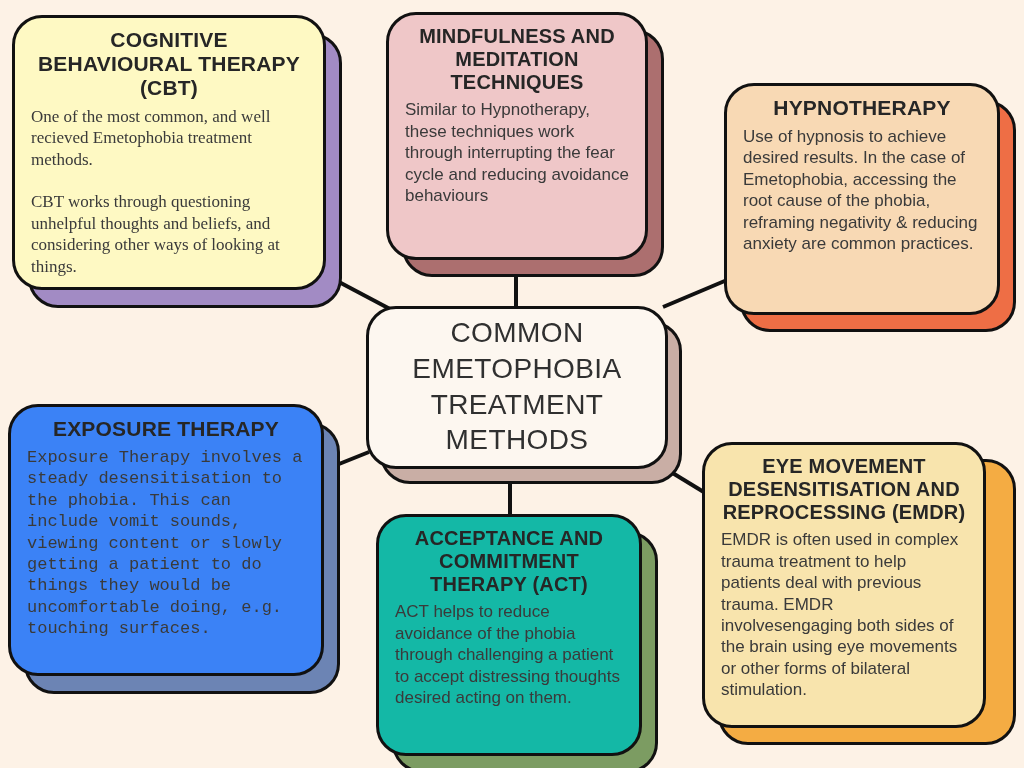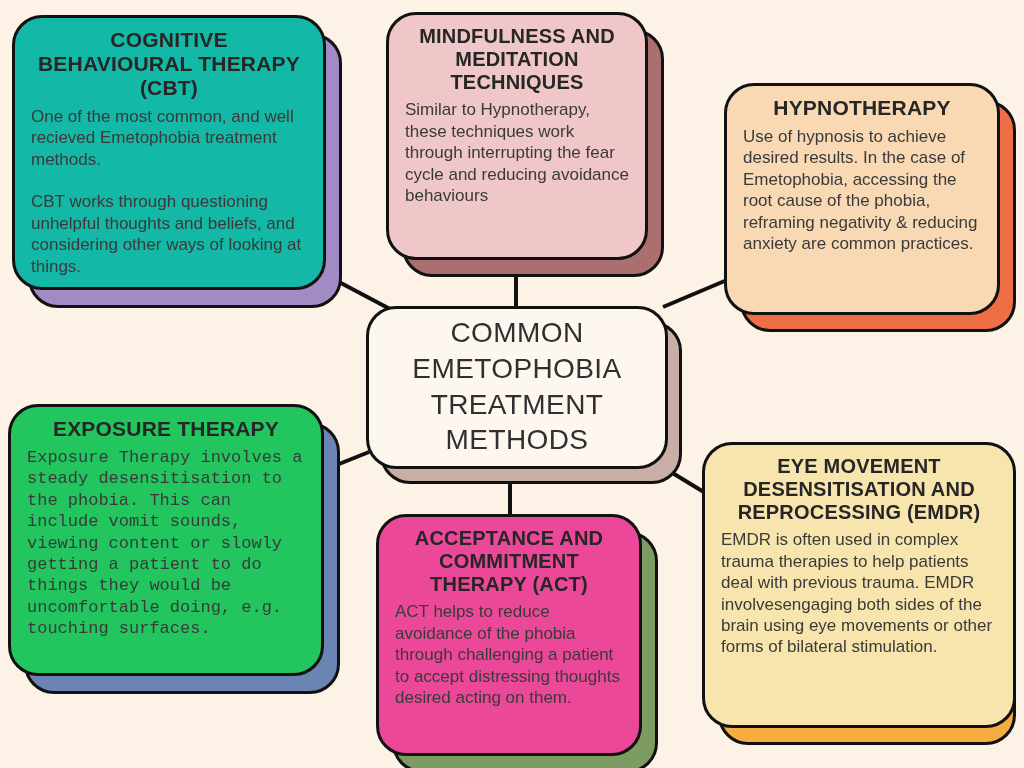--- a/index.html
+++ b/index.html
@@ -114,43 +114,43 @@
   
   #node-act { left: 376px; top: 514px; width: 282px; height: 254px; }
   #node-act .shadow { left: 16px; top: 17px; width: 266px; height: 242px; background: #7C9C62; }
   #node-act .card   { width: 266px; height: 242px; background: #D4E7C5; }
   #node-act .card-title { font-size: 20px; }
   #node-act .card-body  { font-size: 17px; }
 
   
   #node-emdr { left: 702px; top: 442px; width: 314px; height: 303px; }
   #node-emdr .shadow { left: 16px; top: 17px; width: 298px; height: 286px; background: #F4AC43; }
-  #node-emdr .card   { width: 314px; height: 286px; background: #F8E4AD; }
+  #node-emdr .card   { width: 284px; height: 286px; background: #F8E4AD; }
   #node-emdr .card-title { font-size: 20px; }
   #node-emdr .card-body  { font-size: 17px; }
 </style>
 </head>
 <body style="background: rgb(253, 242, 230);">
 
 <div id="canvas" style="background: rgb(253, 242, 230);">
 
   <svg id="connectors" viewBox="0 0 1024 768" width="1024" height="768">
     <line x1="390" y1="309" x2="339" y2="282" stroke="#111111" stroke-width="4"></line>
     <line x1="516" y1="308" x2="516" y2="262" stroke="#111111" stroke-width="4"></line>
     <line x1="663" y1="307" x2="727" y2="280" stroke="#111111" stroke-width="4"></line>
     <line x1="369" y1="452" x2="334" y2="466" stroke="#111111" stroke-width="4"></line>
     <line x1="510" y1="481" x2="510" y2="517" stroke="#111111" stroke-width="4"></line>
     <line x1="666" y1="469" x2="707" y2="494" stroke="#111111" stroke-width="4"></line>
   </svg>
 
   <div class="node" id="node-cbt">
     <div class="shadow" style="background: rgb(162, 139, 196); border-color: rgb(17, 17, 17);"></div>
-    <div class="card" style="background: #14b8a6; border-color: rgb(17, 17, 17);">
+    <div class="card" style="background: #fef9c3; border-color: rgb(17, 17, 17);">
       <p class="card-title" style="color: rgb(38, 38, 38);">COGNITIVE BEHAVIOURAL THERAPY (CBT)</p>
-      <p class="card-body" style="color: rgb(58, 58, 58);">One of the most common, and well recieved Emetophobia treatment methods.
+      <p class="card-body" style="color: rgb(58, 58, 58); font-family: Liberation Serif, serif;">One of the most common, and well recieved Emetophobia treatment methods.
 
 CBT works through questioning unhelpful thoughts and beliefs, and considering other ways of looking at things.</p>
     </div>
   </div>
 
   <div class="node" id="node-hyp">
     <div class="shadow" style="background: rgb(238, 110, 69); border-color: rgb(17, 17, 17);"></div>
     <div class="card" style="background: rgb(248, 217, 180); border-color: rgb(17, 17, 17);">
       <p class="card-title" style="color: rgb(38, 38, 38);">HYPNOTHERAPY</p>
       <p class="card-body" style="color: rgb(58, 58, 58);">Use of hypnosis to achieve desired results. In the case of Emetophobia, accessing the root cause of the phobia, reframing negativity &amp; reducing anxiety are common practices.</p>
@@ -170,35 +170,35 @@
     <div class="card" style="background: rgb(253, 247, 240);">
       <div class="center-title">COMMON
 EMETOPHOBIA
 TREATMENT
 METHODS</div>
     </div>
   </div>
 
   <div class="node" id="node-exp">
     <div class="shadow" style="background: rgb(108, 132, 180); border-color: rgb(17, 17, 17);"></div>
-    <div class="card" style="background: #22c55e; border-color: rgb(17, 17, 17);">
+    <div class="card" style="background: #3b82f6; border-color: rgb(17, 17, 17);">
       <p class="card-title" style="color: rgb(38, 38, 38);">EXPOSURE THERAPY</p>
       <p class="card-body" style="color: rgb(58, 58, 58);">Exposure Therapy involves a steady desensitisation to the phobia. This can include vomit sounds, viewing content or slowly getting a patient to do things they would be uncomfortable doing, e.g. touching surfaces.</p>
     </div>
   </div>
 
   <div class="node" id="node-act">
     <div class="shadow" style="background: rgb(124, 156, 98); border-color: rgb(17, 17, 17);"></div>
-    <div class="card" style="background: #ec4899; border-color: rgb(17, 17, 17);">
+    <div class="card" style="background: #14b8a6; border-color: rgb(17, 17, 17);">
       <p class="card-title" style="color: rgb(38, 38, 38);">ACCEPTANCE AND COMMITMENT THERAPY (ACT)</p>
       <p class="card-body" style="color: rgb(58, 58, 58);">ACT helps to reduce avoidance of the phobia through challenging a patient to accept distressing thoughts desired acting on them.</p>
     </div>
   </div>
 
   <div class="node" id="node-emdr">
     <div class="shadow" style="background: rgb(244, 172, 67); border-color: rgb(17, 17, 17);"></div>
     <div class="card" style="background: rgb(248, 228, 173); border-color: rgb(17, 17, 17);">
       <p class="card-title" style="color: rgb(38, 38, 38);">EYE MOVEMENT DESENSITISATION AND REPROCESSING (EMDR)</p>
-      <p class="card-body" style="color: rgb(58, 58, 58);">EMDR is often used in complex trauma therapies to help patients deal with previous trauma. EMDR involvesengaging both sides of the brain using eye movements or other forms of bilateral stimulation.</p>
+      <p class="card-body" style="color: rgb(58, 58, 58);">EMDR is often used in complex trauma treatment to help patients deal with previous trauma. EMDR involvesengaging both sides of the brain using eye movements or other forms of bilateral stimulation.</p>
     </div>
   </div>
 
 </div>
 
 </body></html>

